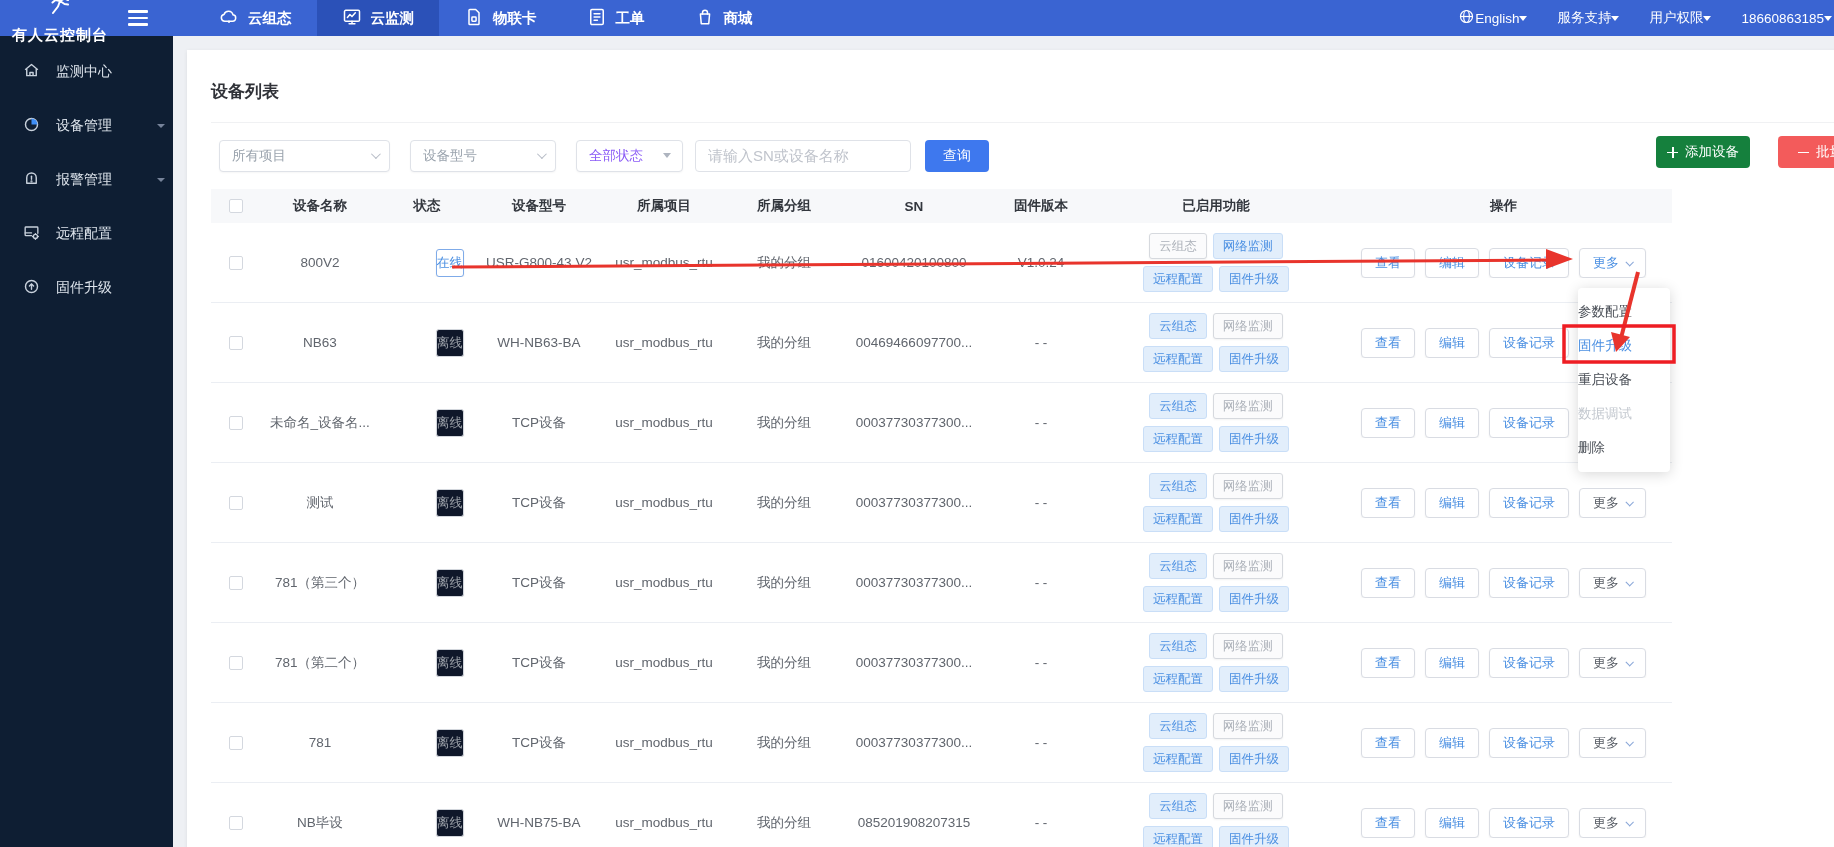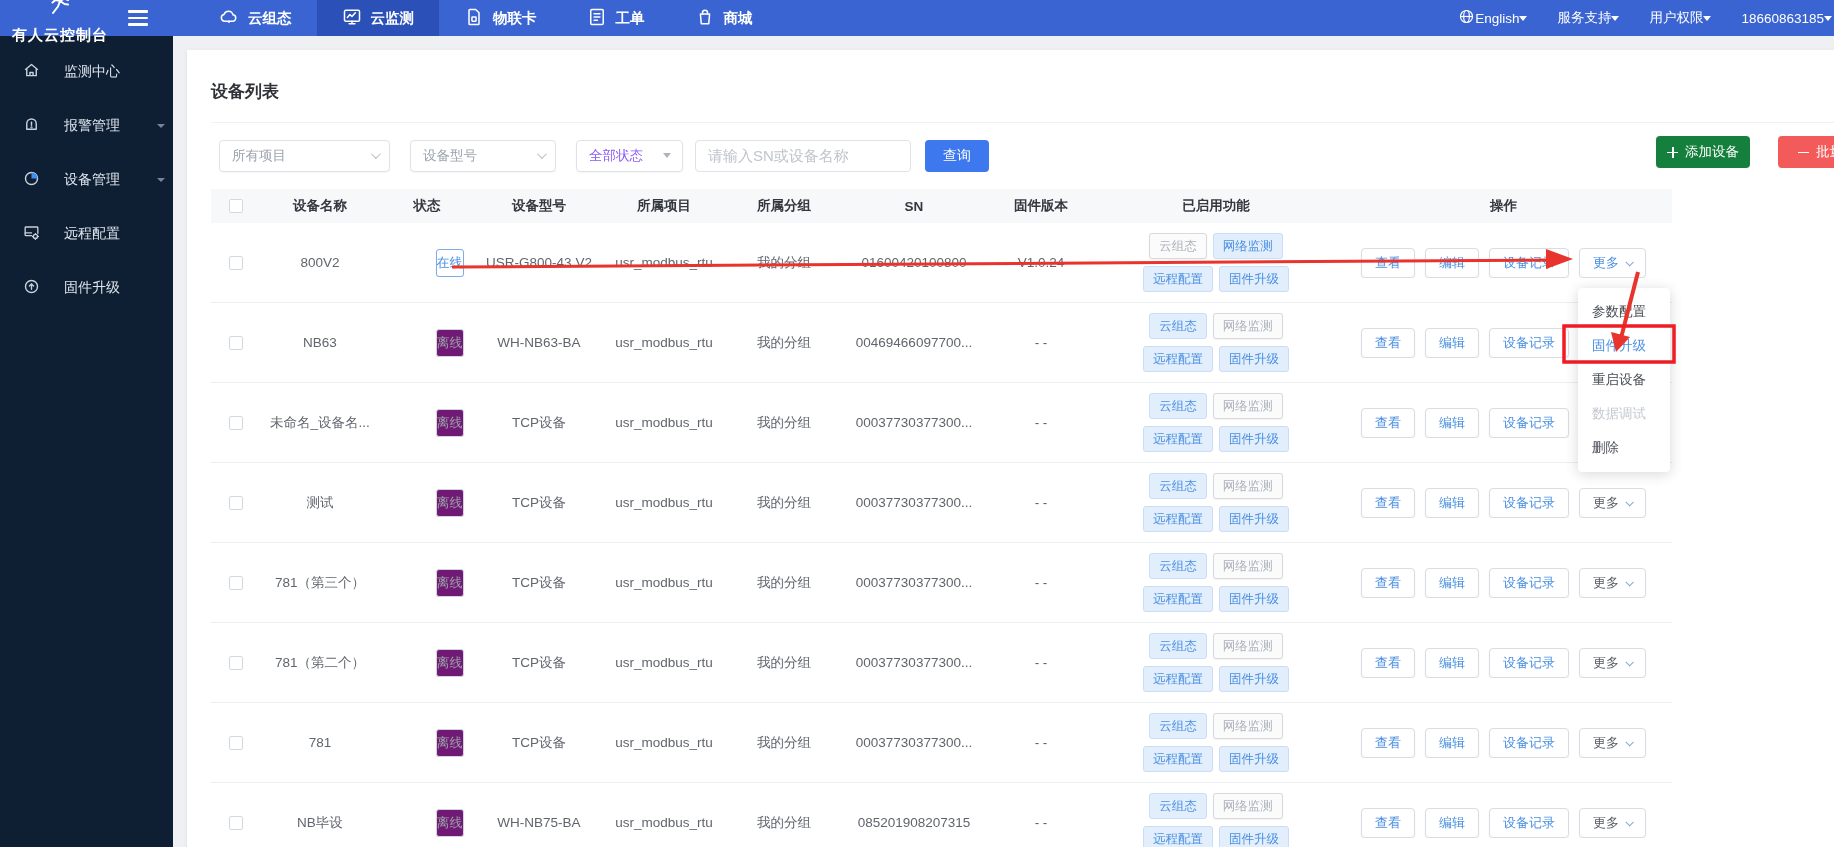--- a/index.html
+++ b/index.html
@@ -21,21 +21,21 @@
   .hamburger { width:20px; margin-left:10px; margin-right:46px; display:flex; flex-direction:column; gap:4px; }
   .hamburger i { display:block; height:2.5px; background:#fff; border-radius:1px; }
   .topnav { display:flex; height:100%; }
   .topnav-item { display:flex; align-items:center; gap:9px; padding:0 25px; font-size:14.5px; font-weight:bold; white-space:nowrap; }
   .topnav-item.active { background:#2b51b8; }
   .topbar-right { margin-left:auto; display:flex; align-items:center; gap:30px; font-size:13.5px; padding-right:2px; white-space:nowrap; }
   .tr-item { display:flex; align-items:center; }
   .caret-down { width:0; height:0; border-left:4.5px solid transparent; border-right:4.5px solid transparent; border-top:5px solid #fff; display:inline-block; }
   
   .sidebar { position:absolute; top:36px; left:0; bottom:0; width:173px; background:#0e1e33; z-index:5; padding-top:9px; }
-  .side-item { height:54px; display:flex; align-items:center; gap:23px; padding-left:22px; padding-right:8px; color:#dde4ec; font-size:14px; }
+  .side-item { height:54px; display:flex; align-items:center; gap:15px; padding-left:22px; padding-right:8px; color:#dde4ec; font-size:14px; }
   .side-item svg { flex:none; }
   .side-caret { margin-left:auto; width:0; height:0; border-left:4px solid transparent; border-right:4px solid transparent; border-top:4.5px solid #76839a; }
   
   .card { position:absolute; left:187px; top:50px; width:1720px; height:880px; background:#fff; box-shadow:0 1px 4px rgba(0,0,0,.08); z-index:1; }
   .page-title { padding:30px 24px 19px; font-size:17px; font-weight:bold; color:#303238; }
   .title-divider { height:1px; background:#f0f1f3; margin-left:24px; margin-right:40px; }
   
   .filter-row { display:flex; align-items:center; margin:16px 0 0 24px; height:33px; }
   .f-select {
     height:32px; border:1px solid #dfe2e8; border-radius:4px; background:#fff;
@@ -63,34 +63,34 @@
   
   .table { margin-left:24px; width:1461px; margin-top:17px; font-size:13.5px; }
   .t-head { display:flex; align-items:center; height:34px; background:#f7f8fa; color:#33373e; font-weight:bold; }
   .t-row  { display:flex; align-items:center; height:80px; border-bottom:1px solid #ebeef3; color:#60656d; }
   .cell { display:flex; align-items:center; justify-content:center; text-align:center; overflow:hidden; white-space:nowrap; }
   .w-check{width:50px}.w-name{width:118px}.w-status{width:96px}.w-model{width:128px}.w-project{width:122px}
   .w-group{width:118px}.w-sn{width:142px}.w-fw{width:112px}.w-feat{width:238px}.w-act{width:337px}
   .checkbox { width:14px; height:14px; border:1px solid #d4d8df; border-radius:2px; background:#fff; }
   .status-badge { display:inline-block; padding:4px 0; border-radius:3px; font-size:13px; box-shadow:0 1px 2px rgba(0,0,0,.07);margin-left:45px; }
   .status-badge.online  { border:1px solid #7fabe9; color:#4a8fe2; background:#fff; }
-  .status-badge.offline { border:1px solid #d2d6dc; color:#9ba0a8; background:#701a75; }
+  .status-badge.offline { border:1px solid #d2d6dc; color:#9ba0a8; background:#0f172a; }
   .feat-wrap { width:164px; display:flex; flex-wrap:wrap; justify-content:center; gap:7px 6px; }
   .feature-badge { padding:3.5px 9px; border-radius:3px; font-size:12.5px; white-space:nowrap; }
   .feature-badge.on  { background:#e2eefb; border:1px solid #c9def7; color:#4a8fe2; }
   .feature-badge.off { background:#fbfbfc; border:1px solid #d6d9de; color:#abb0b8; box-shadow:0 1px 2px rgba(0,0,0,.05); }
   .acts { display:flex; gap:10px; align-items:center; }
   .act-btn { height:30px; padding:0 13px; border:1px solid #d9dce3; border-radius:4px; background:#fff; color:#4a8fe2; font-size:13px; display:flex; align-items:center; gap:7px; box-shadow:0 1px 2px rgba(0,0,0,.05); font-family:inherit; white-space:nowrap; }
   .more-btn { color:#565b63; }
   .more-btn.hl { color:#4a8fe2; }
   .chev-sm { width:6px; height:6px; border-right:1.5px solid #8aa7d8; border-bottom:1.5px solid #8aa7d8; transform:rotate(45deg) translateY(-1px); }
   
   .dropdown { position:absolute; left:1578px; top:288px; width:92px; background:#fff; border-radius:4px;
     box-shadow:0 2px 14px rgba(0,0,0,.16); padding:7px 0; z-index:20; font-size:13.5px; }
-  .dd-item { height:34px; line-height:34px; padding-left:14px; color:#484d55; white-space:nowrap; }
+  .dd-item { height:34px; line-height:34px; padding-left:0; color:#484d55; white-space:nowrap; }
   .dd-item.hl { color:#4a8fe2; }
   .dd-item.disabled { color:#c3c8cf; }
   
   .anno { position:absolute; left:0; top:0; width:1834px; height:847px; z-index:30; pointer-events:none; }
 </style>
 </head>
 <body>
 
 <div class="topbar">
   <div class="brand">
@@ -192,37 +192,37 @@
       <svg width="19" height="19" viewBox="0 0 24 24" fill="none" stroke="#c8d1dc" stroke-width="1.8" stroke-linejoin="round">
         <path d="M4 11L12 4.5 20 11"></path>
           <path d="M6 10v8.5h12V10"></path>
           <path d="M10 18.5v-4h4v4"></path>
       </svg>
     </span>
     <span>监测中心</span>
   </div>
   <div class="side-item">
     <span>
+      <svg width="19" height="19" viewBox="0 0 24 24" fill="none">
+        <circle cx="12" cy="12" r="7.6" stroke="#c8d1dc" stroke-width="1.8"></circle>
+        <path d="M12 12V4.4A7.6 7.6 0 0 1 19.6 12Z" fill="#3e8ef7"></path>
+      </svg>
+    </span>
+    <span>设备管理</span>
+    <span class="side-caret"></span>
+  </div>
+  <div class="side-item">
+    <span>
       <svg width="19" height="19" viewBox="0 0 24 24" fill="none" stroke="#c8d1dc" stroke-width="1.8" stroke-linecap="round" stroke-linejoin="round">
         <path d="M6 18v-7a6 6 0 0 1 12 0v7H6z"></path>
           <path d="M12 9v4"></path>
           <circle cx="12" cy="15.6" r="0.5" fill="#c8d1dc"></circle>
       </svg>
     </span>
     <span>报警管理</span>
-    <span class="side-caret"></span>
-  </div>
-  <div class="side-item">
-    <span>
-      <svg width="19" height="19" viewBox="0 0 24 24" fill="none">
-        <circle cx="12" cy="12" r="7.6" stroke="#c8d1dc" stroke-width="1.8"></circle>
-        <path d="M12 12V4.4A7.6 7.6 0 0 1 19.6 12Z" fill="#3e8ef7"></path>
-      </svg>
-    </span>
-    <span>设备管理</span>
     <span class="side-caret"></span>
   </div>
   <div class="side-item">
     <span>
       <svg width="19" height="19" viewBox="0 0 24 24" fill="none" stroke="#c8d1dc" stroke-width="1.7" stroke-linecap="round">
         <path d="M20 13V6a1 1 0 0 0-1-1H5a1 1 0 0 0-1 1v9a1 1 0 0 0 1 1h7"></path>
         <path d="M4 12.5h8"></path>
         <circle cx="17" cy="17" r="2.6"></circle>
           <path d="M17 13.4v1M17 19.6v1M13.4 17h1M19.6 17h1"></path>
       </svg>

